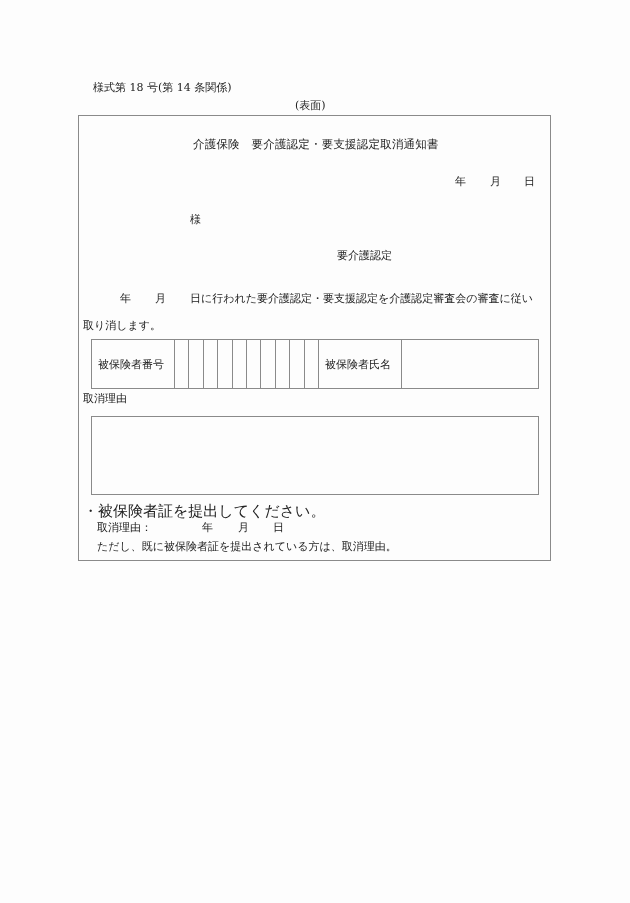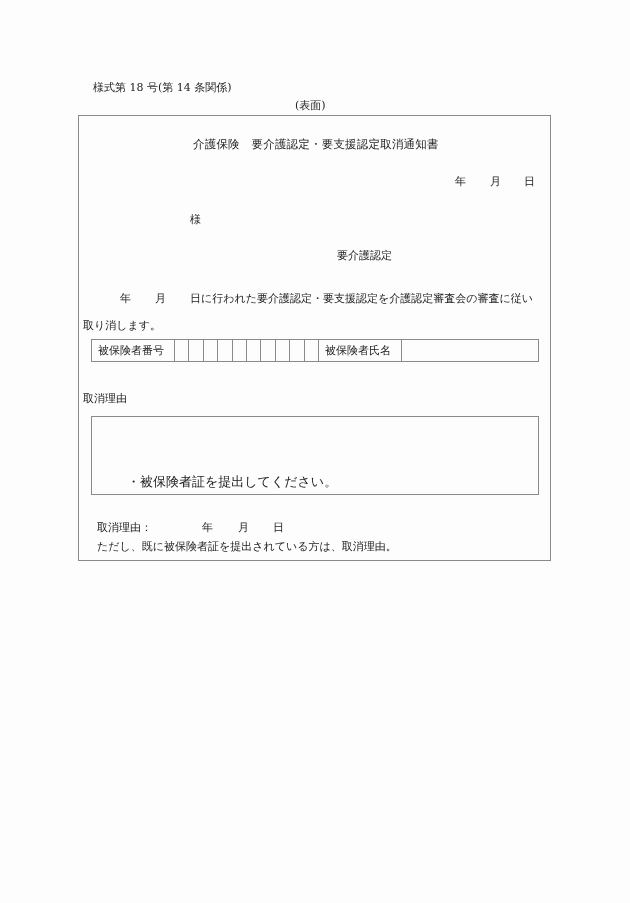--- a/index.html
+++ b/index.html
@@ -40,21 +40,21 @@
     #issuer { left: 337px; top: 250px; font-size: 11px; }
 
     #body-year  { left: 120px; top: 293px; }
     #body-month { left: 155px; top: 293px; }
     #body-text  { left: 190px; top: 293px; font-size: 11px; text-align: center; }
     #body-text-2 { left: 83px; top: 320px; font-size: 11px; }
 
     #insured-table {
       position: absolute;
       left: 91px; top: 339px;
-      width: 448px; height: 23px;
+      width: 448px; height: 50px;
       border-collapse: collapse;
       table-layout: fixed;
     }
     #insured-table td {
       border: 1px solid #8a8a8a;
       padding: 0;
       font-size: 11px;
       vertical-align: middle;
     }
     #insured-table td.label {
@@ -71,21 +71,21 @@
       border: 1px solid #8a8a8a;
       box-sizing: border-box;
       background: transparent;
       resize: none;
       outline: none;
       font-family: inherit;
       font-size: 11px;
       padding: 4px;
     }
 
-    #note-1 { left: 83px; top: 475px; font-size: 13px; margin-left: 44px; }
+    #note-1 { left: 83px; top: 504px; font-size: 15px; }
     #deadline-label { left: 97px; top: 522px; font-size: 11px; }
     #deadline-year  { left: 202px; top: 522px; font-size: 11px; }
     #deadline-month { left: 238px; top: 522px; font-size: 11px; }
     #deadline-day   { left: 273px; top: 522px; font-size: 11px; }
     #note-2 { left: 97px; top: 541px; font-size: 11px; }
   </style>
 </head>
 <body>
 
 <div class="abs" id="form-label">様式第 18 号(第 14 条関係)</div>

